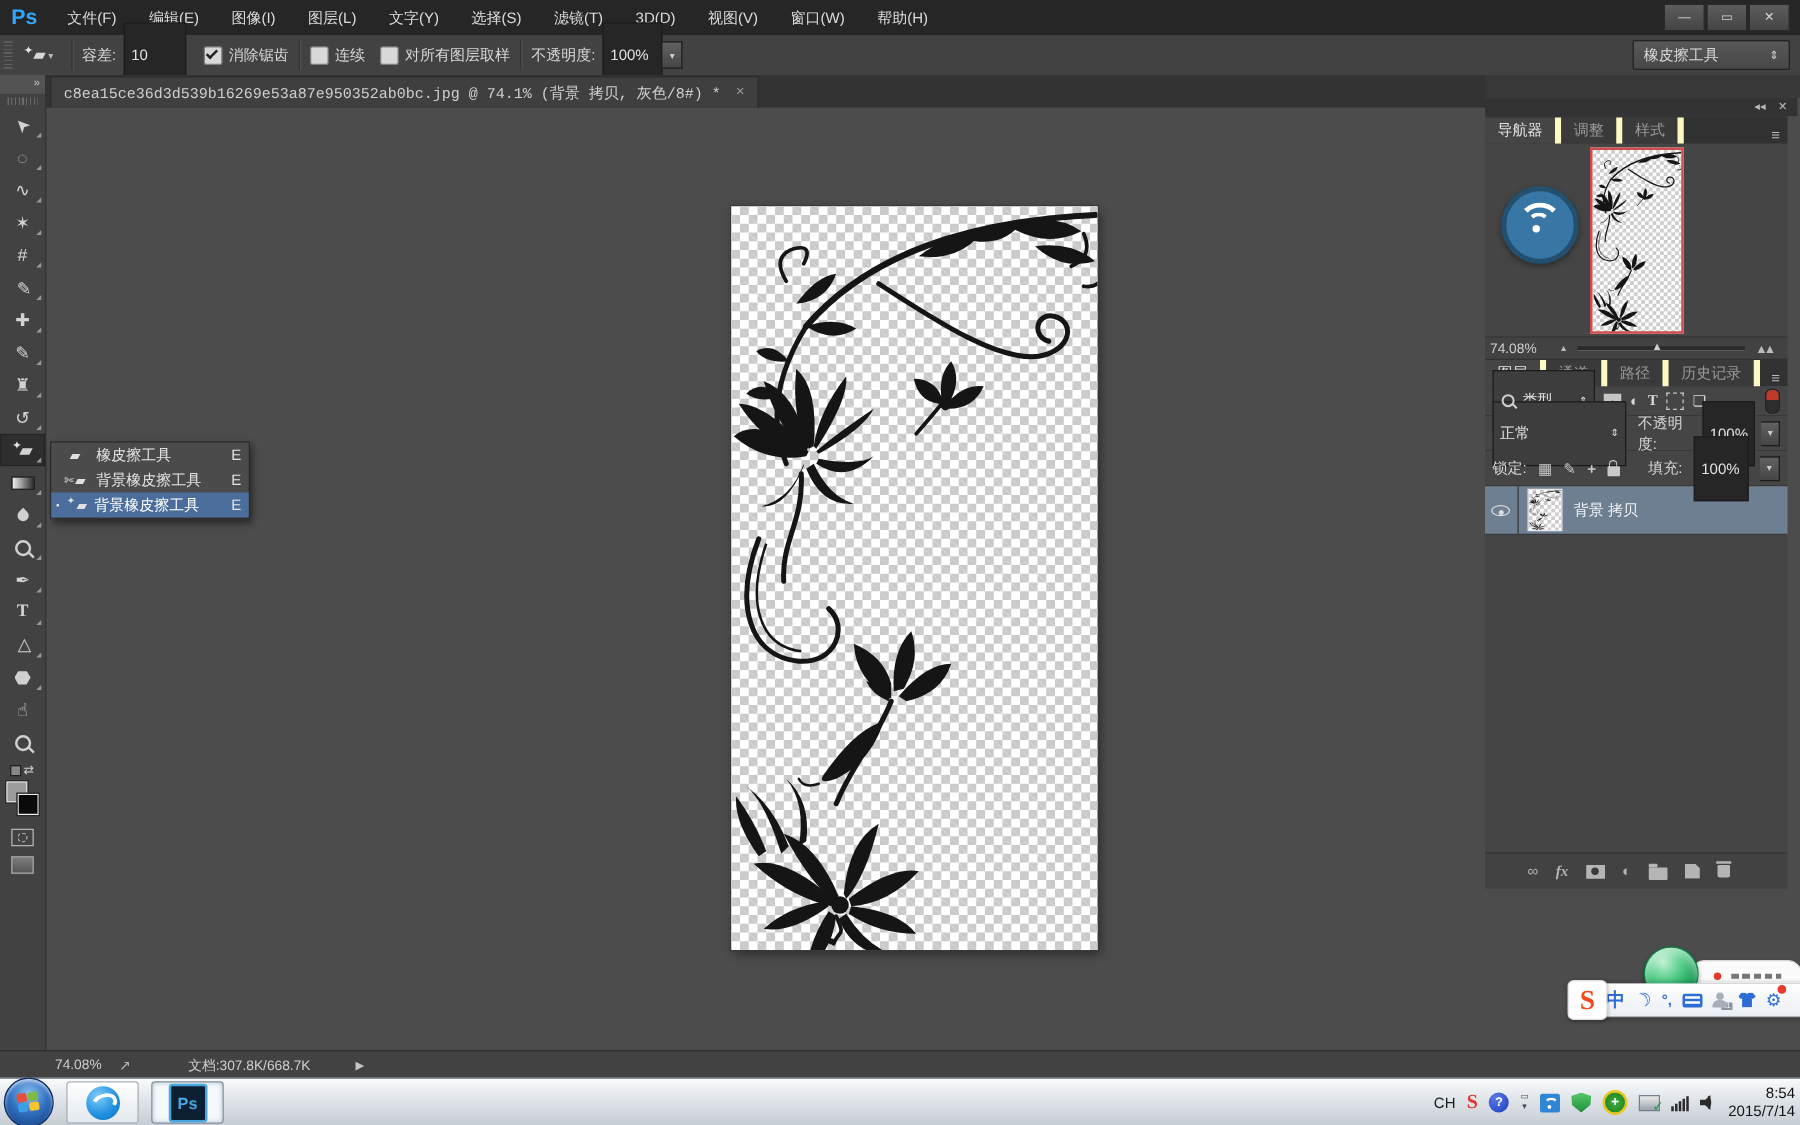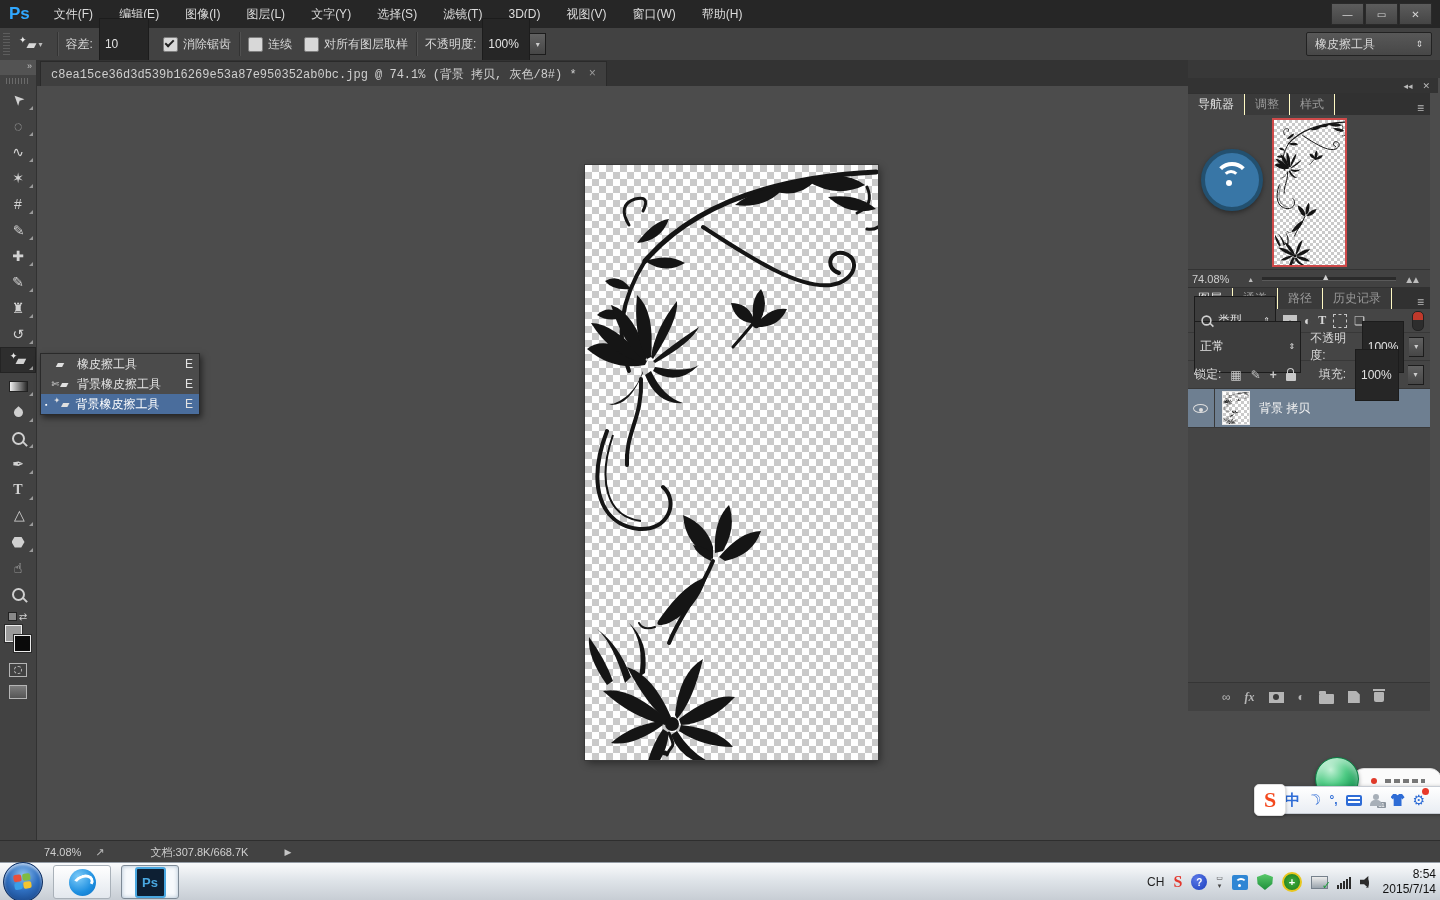--- a/index.html
+++ b/index.html
@@ -65,21 +65,21 @@
   .checker{background-color:#fff;
     background-image:linear-gradient(45deg,#cacaca 25%,transparent 25%,transparent 75%,#cacaca 75%),
                      linear-gradient(45deg,#cacaca 25%,transparent 25%,transparent 75%,#cacaca 75%);
     background-size:14px 14px;background-position:0 0,7px 7px;}
   .checker.small{background-size:6px 6px;background-position:0 0,3px 3px;}
   .docimg{left:585px;top:165px;width:293px;height:595px;box-shadow:0 0 0 1px #3a3a3a,2px 3px 8px rgba(0,0,0,.45);}
   
   .dockhead{left:1188px;top:78px;width:242px;height:15px;background:#333;color:#b9b9b9;font-size:9px;
             display:flex;justify-content:flex-end;align-items:center;gap:10px;padding-right:8px;}
   .ptabs{display:flex;align-items:flex-end;background:#313131;height:22px;}
-  .ptab{height:21px;line-height:21px;padding:0 10px;color:#999;background:#3a3a3a;border-right:1px solid #fef9c3;}
+  .ptab{height:21px;line-height:21px;padding:0 10px;color:#999;background:#3a3a3a;border-right:5px solid #fef9c3;}
   .ptab.active{background:#454545;color:#e2e2e2;}
   .pmenu{margin-left:auto;color:#bbb;padding-right:6px;font-size:12px;}
   .panelbody{background:#454545;}
   .wifibig{position:absolute;left:13px;top:34px;width:54px;height:54px;border-radius:50%;
            background:#3876a6;border:4px solid #23506f;box-shadow:0 2px 5px rgba(0,0,0,.4);}
   .wifibig i{position:absolute;left:9px;top:9px;width:28px;height:28px;border:4px solid #fff;
              border-color:#fff transparent transparent;border-radius:50%;}
   .wifibig em{position:absolute;left:17px;top:17px;width:12px;height:12px;border:3px solid #fff;
              border-color:#fff transparent transparent;border-radius:50%;}
   .wifibig b{position:absolute;left:21px;top:27px;width:6px;height:6px;background:#fff;border-radius:50%;}

